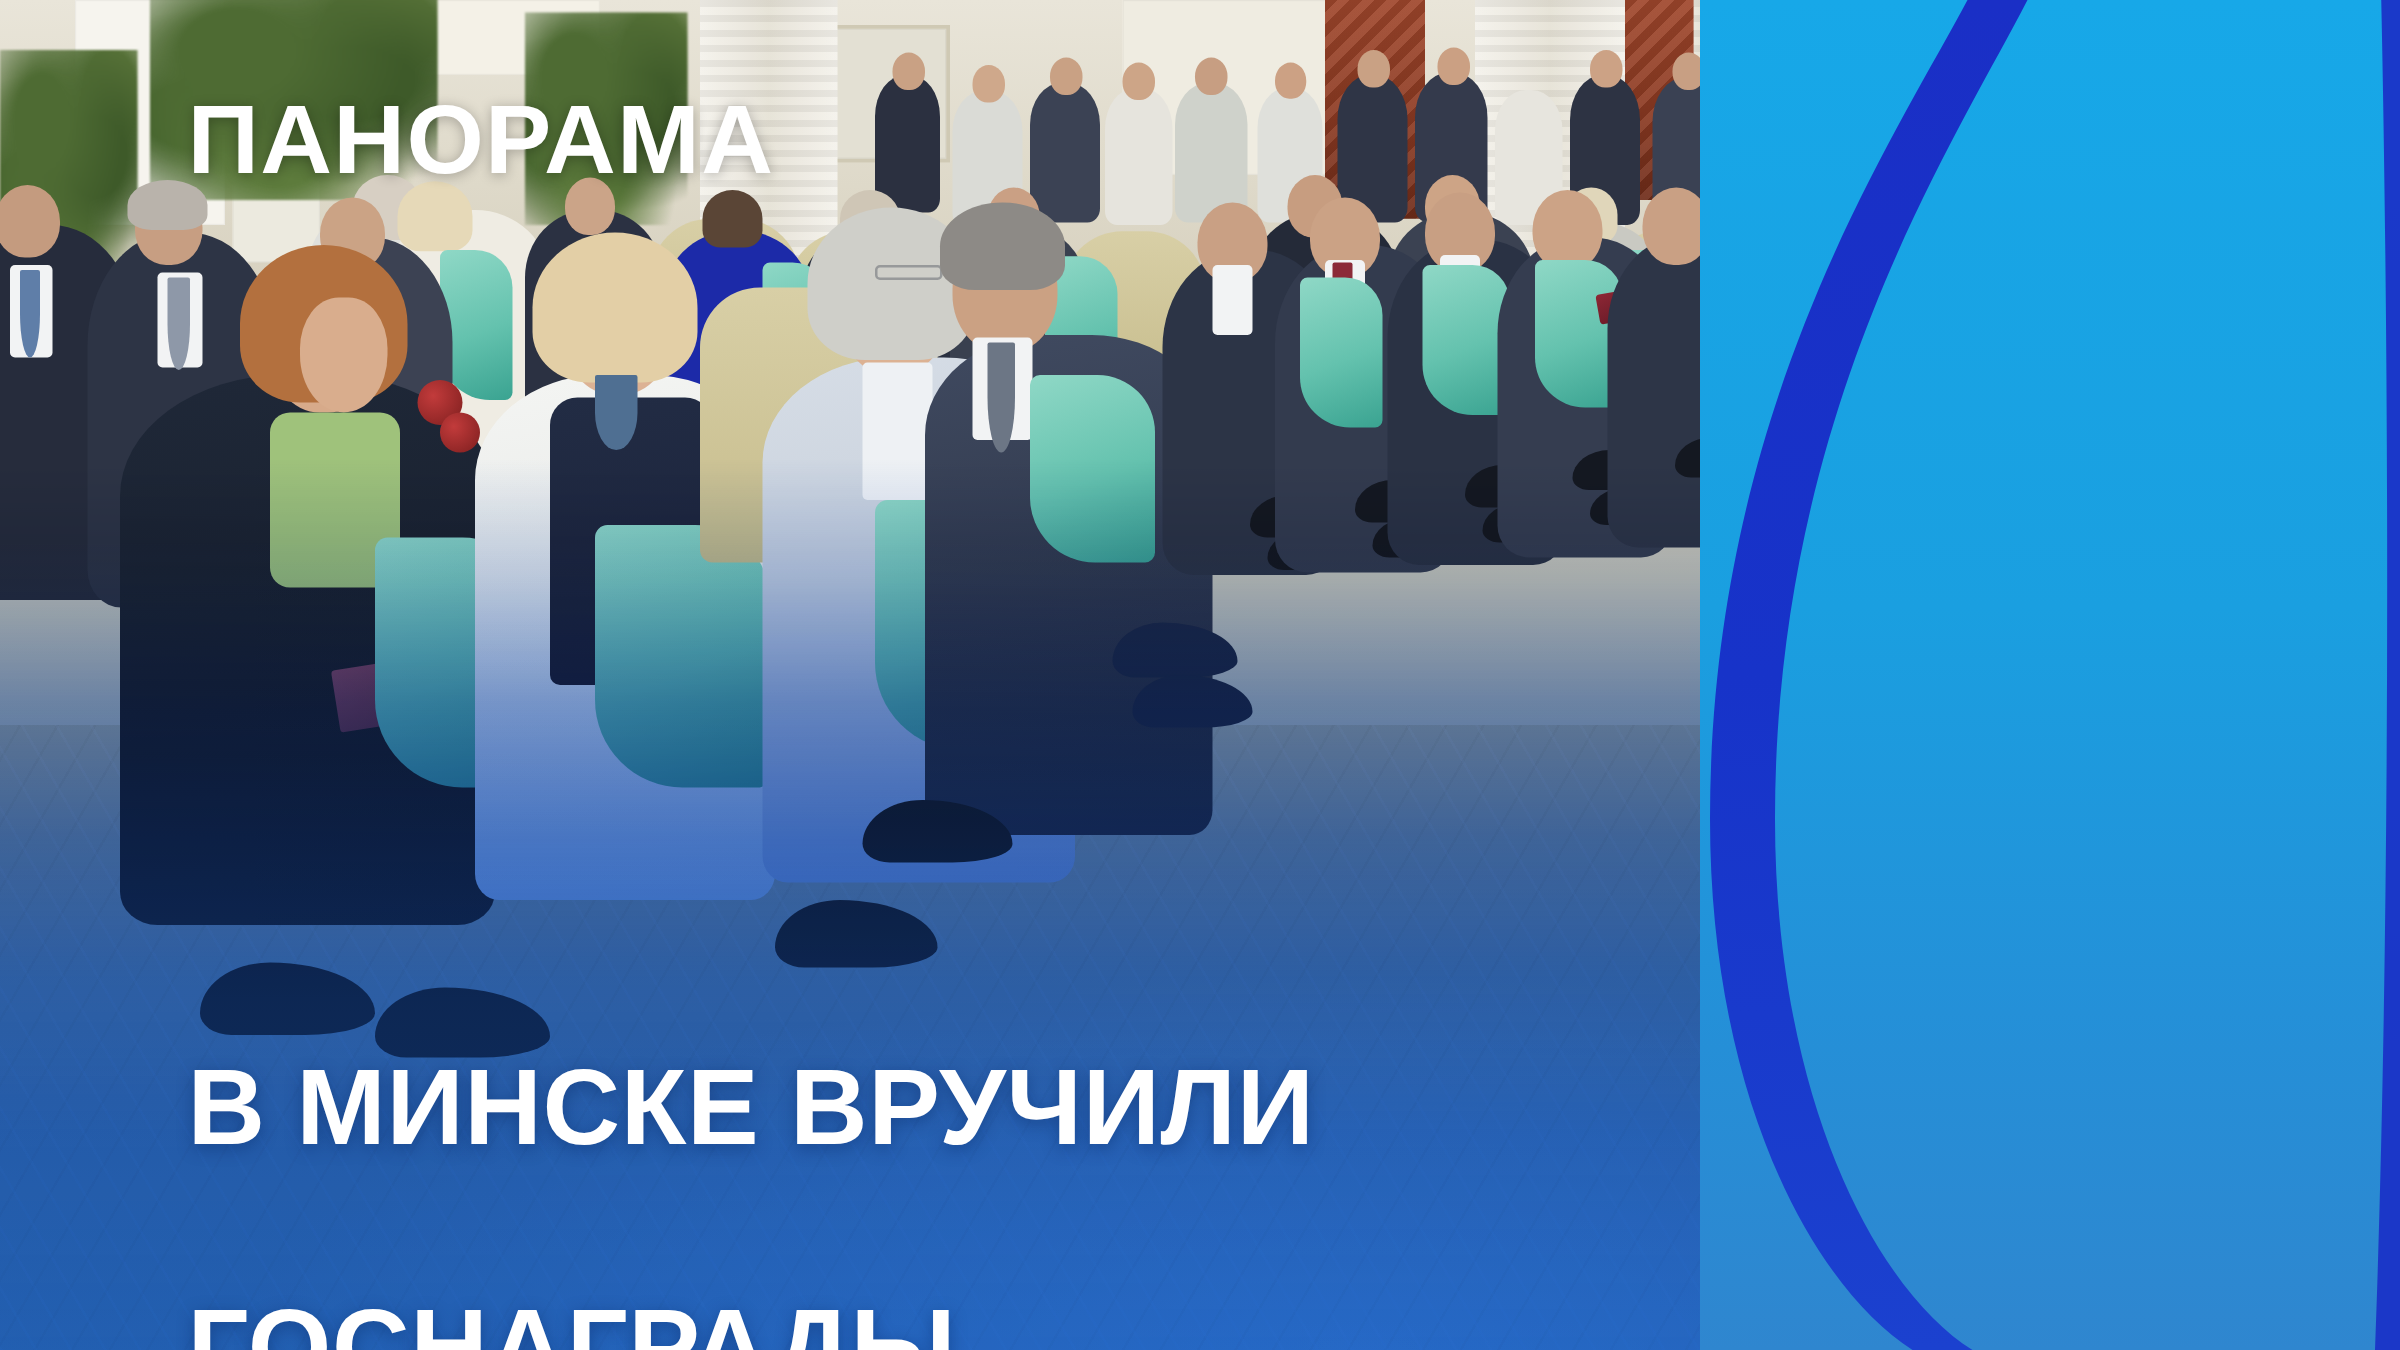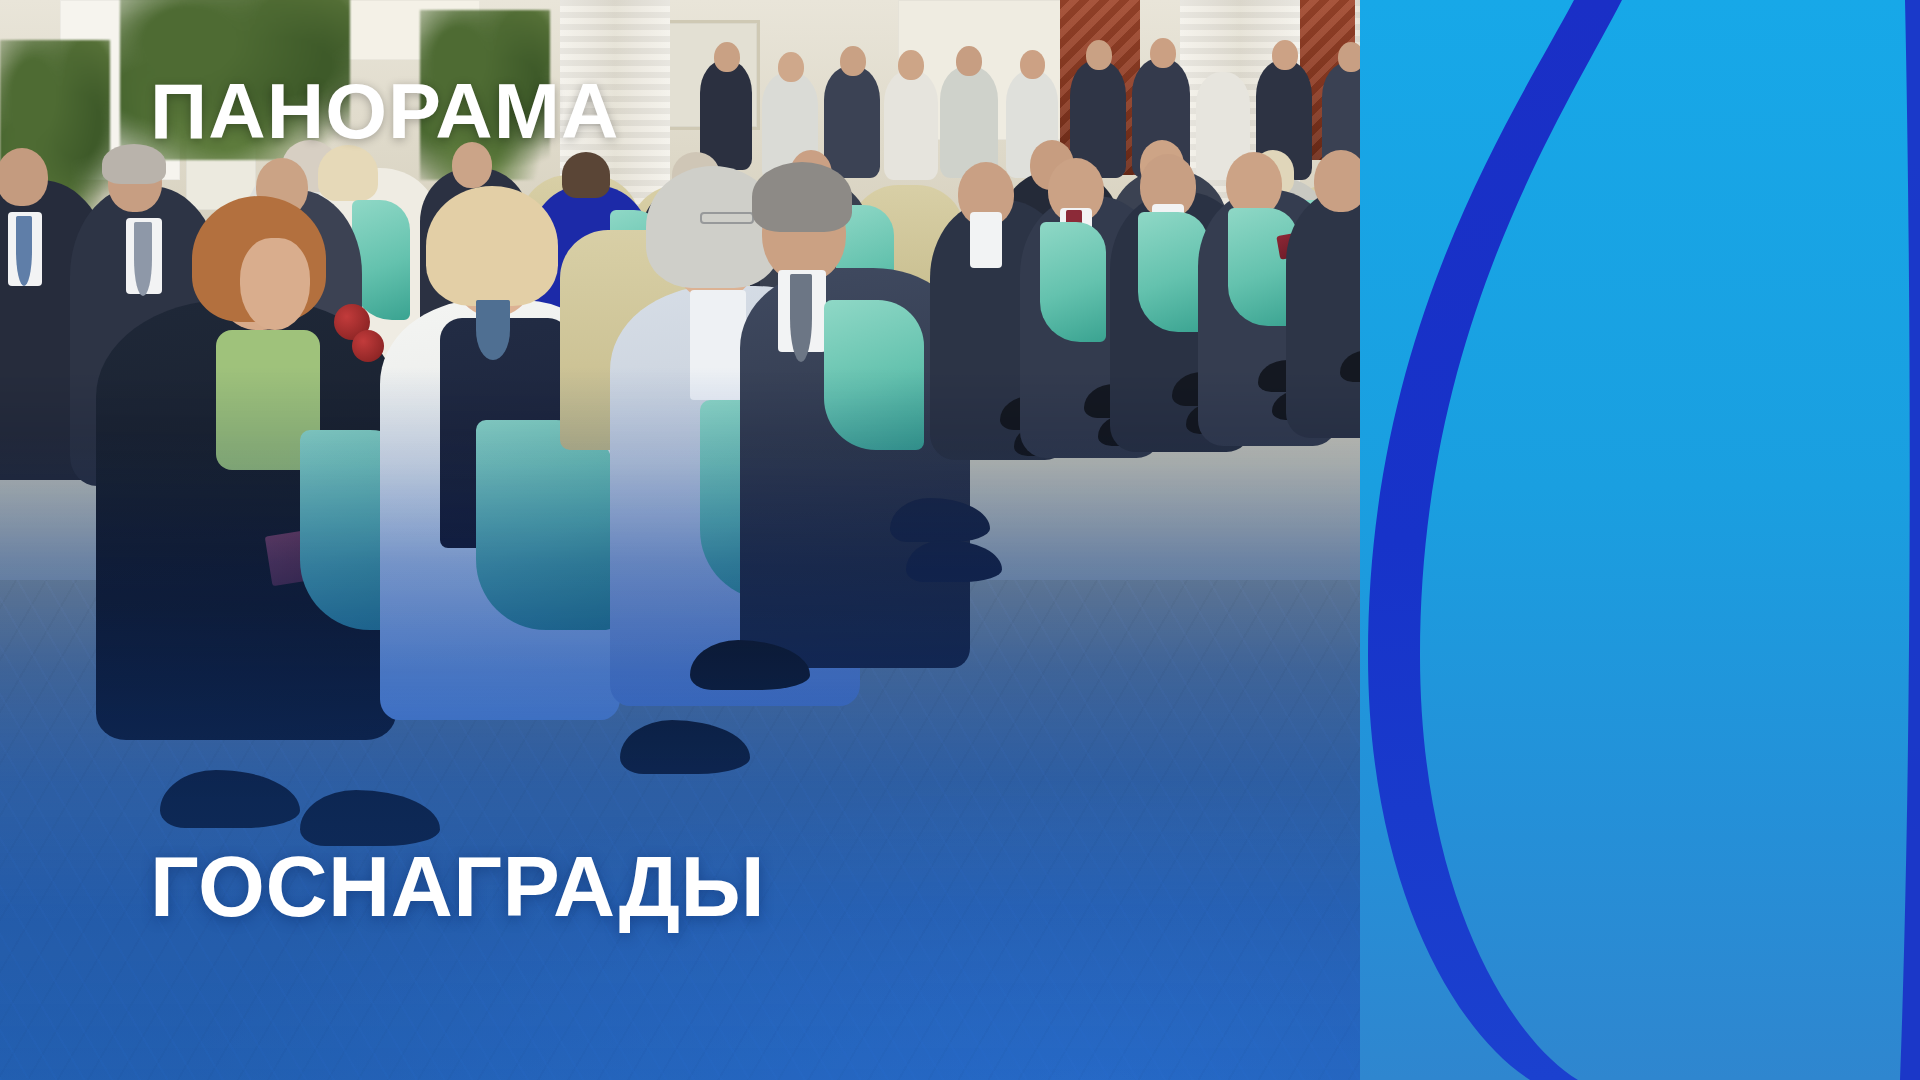--- a/index.html
+++ b/index.html
@@ -369,16 +369,17 @@
 
   <div style="position:absolute;right:0;top:0;width:560px;height:1080px;pointer-events:none;
               clip-path: path('M 0,0 L 250,0 C 250,0 42,330 42,650 C 42,880 126,1030 200,1080 L 0,1080 Z');
               overflow:hidden;">
     <div style="position:absolute;right:0;top:0;width:1920px;height:1080px;transform:translateX(560px);"></div>
   </div>
 
   <div id="logo">ПАНОРАМА</div>
 
   <div id="headline">
+    <span class="l">В МИНСКЕ ВРУЧИЛИ</span>
     <span class="l">ГОСНАГРАДЫ</span>
   </div>
 
 </div>
 
 </body></html>

